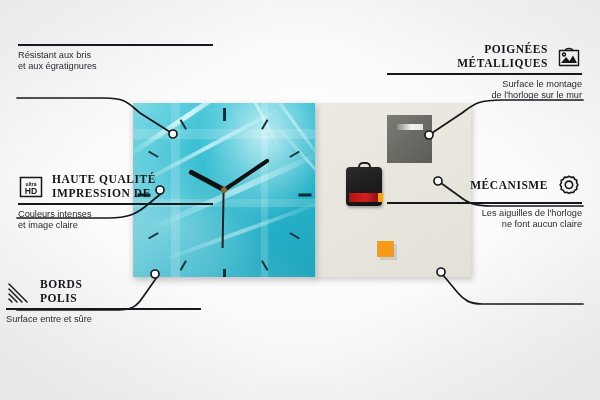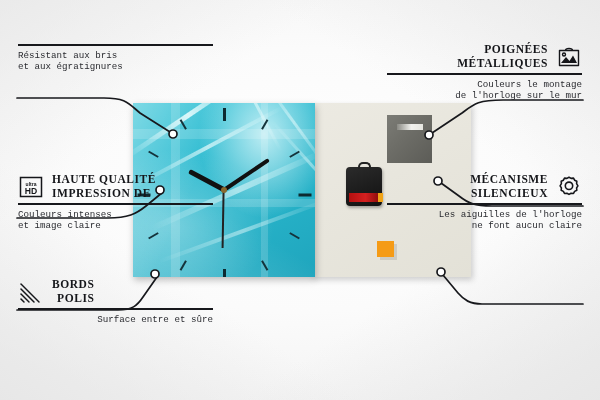--- a/index.html
+++ b/index.html
@@ -115,21 +115,21 @@
     font-family:"Liberation Serif", serif;
     font-weight:700;
     font-size:11.5px;
     letter-spacing:.55px;
     color:#15161a;
     line-height:13.5px;
     text-transform:uppercase;
   }
   .rule { height:1.6px; background:#17181c; margin:3px 0 4px 0; }
   .sub {
-    font-family:Liberation Mono, monospace;
+    font-family:Liberation Sans, sans-serif;
     font-size:9.2px;
     line-height:11.4px;
     color:#2a2b30;
     white-space:pre-line;
   }
   .icon { flex:0 0 auto; width:26px; height:26px; display:block; }
 
   svg.leader { position:absolute; left:0; top:0; width:600px; height:400px; pointer-events:none; }
 </style>
 </head>
@@ -223,21 +223,21 @@
       <div>
         <div class="title">HAUTE QUALITÉ</div>
         <div class="title">IMPRESSION DE</div>
       </div>
     </div>
     <div class="rule"></div>
     <div class="sub">Couleurs intenses
 et image claire</div>
   </div>
 
-  <div class="callout left" style="left:18px; top:278px;text-align:right;">
+  <div class="callout left" style="left:6px; top:278px;">
     <div class="head">
       <span class="icon">
         <svg viewBox="0 0 26 26">
             <g stroke="#15161a" stroke-width="1.5" stroke-linecap="round">
           <line x1="3" y1="5" x2="21" y2="23"></line>
           <line x1="3" y1="10" x2="16" y2="23"></line>
           <line x1="3" y1="15" x2="11" y2="23"></line>
           <line x1="3" y1="20" x2="6" y2="23"></line>
         </g>
           </svg>
@@ -262,37 +262,36 @@
           <circle cx="8" cy="10.5" r="1.5"></circle>
         </g>
           </svg>
       </span>
       <div>
         <div class="title">POIGNÉES</div>
         <div class="title">MÉTALLIQUES</div>
       </div>
     </div>
     <div class="rule"></div>
-    <div class="sub">Couleurs le montage
+    <div class="sub">Surface le montage
 de l'horloge sur le mur</div>
   </div>
 
   <div class="callout right" style="left:387px; top:173px;">
     <div class="head">
       <span class="icon">
         <svg viewBox="0 0 26 26">
             <g fill="none" stroke="#15161a" stroke-width="1.6" stroke-linejoin="round">
           <path d="M13,3.2 L15.1,4.4 L17.5,4.1 L18.6,6.2 L20.8,7.3 L20.6,9.7 L21.9,11.8 L20.6,13.9 L20.8,16.3 L18.6,17.4 L17.5,19.5 L15.1,19.2 L13,20.4 L10.9,19.2 L8.5,19.5 L7.4,17.4 L5.2,16.3 L5.4,13.9 L4.1,11.8 L5.4,9.7 L5.2,7.3 L7.4,6.2 L8.5,4.1 L10.9,4.4 Z"></path>
           <circle cx="13" cy="11.8" r="3.7"></circle>
         </g>
           </svg>
       </span>
       <div>
         <div class="title">MÉCANISME</div>
-        <div class="title">SILENCIEUX</div>
       </div>
     </div>
     <div class="rule"></div>
     <div class="sub">Les aiguilles de l'horloge
 ne font aucun claire</div>
   </div>
 
 
 </div>
 

